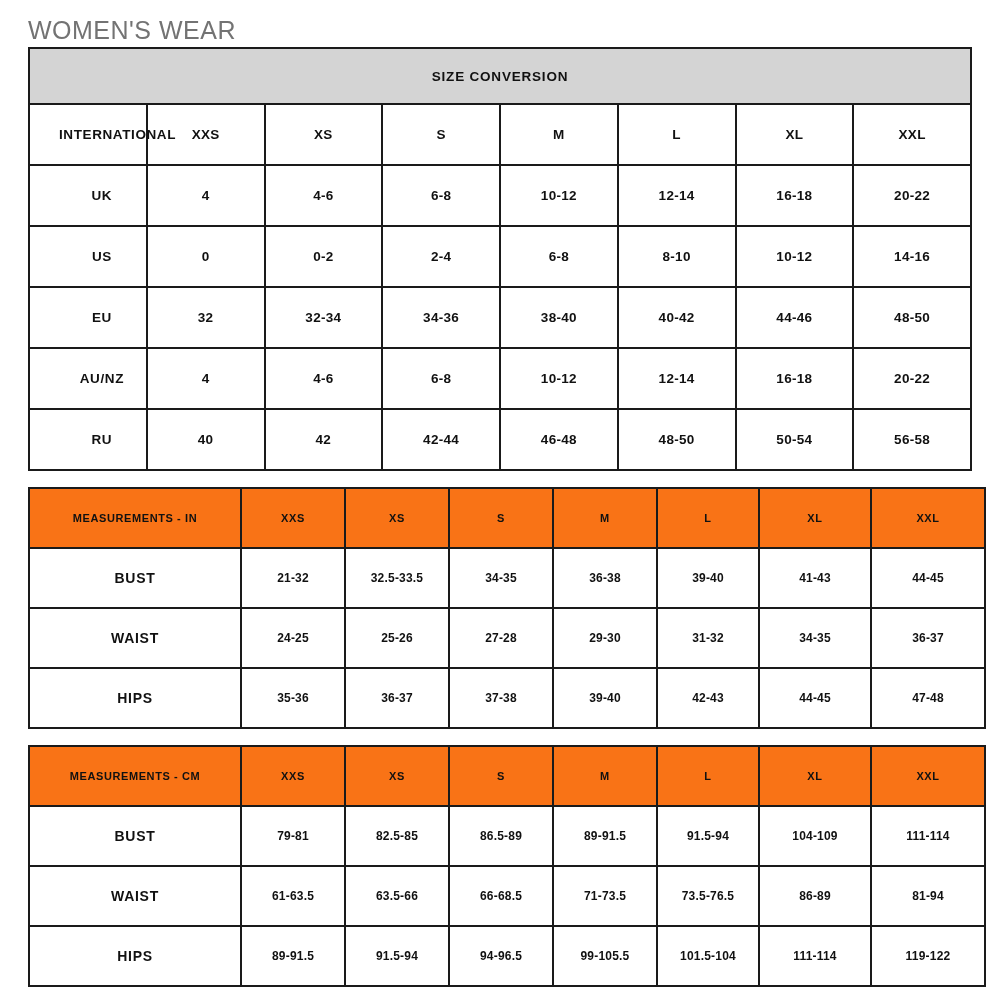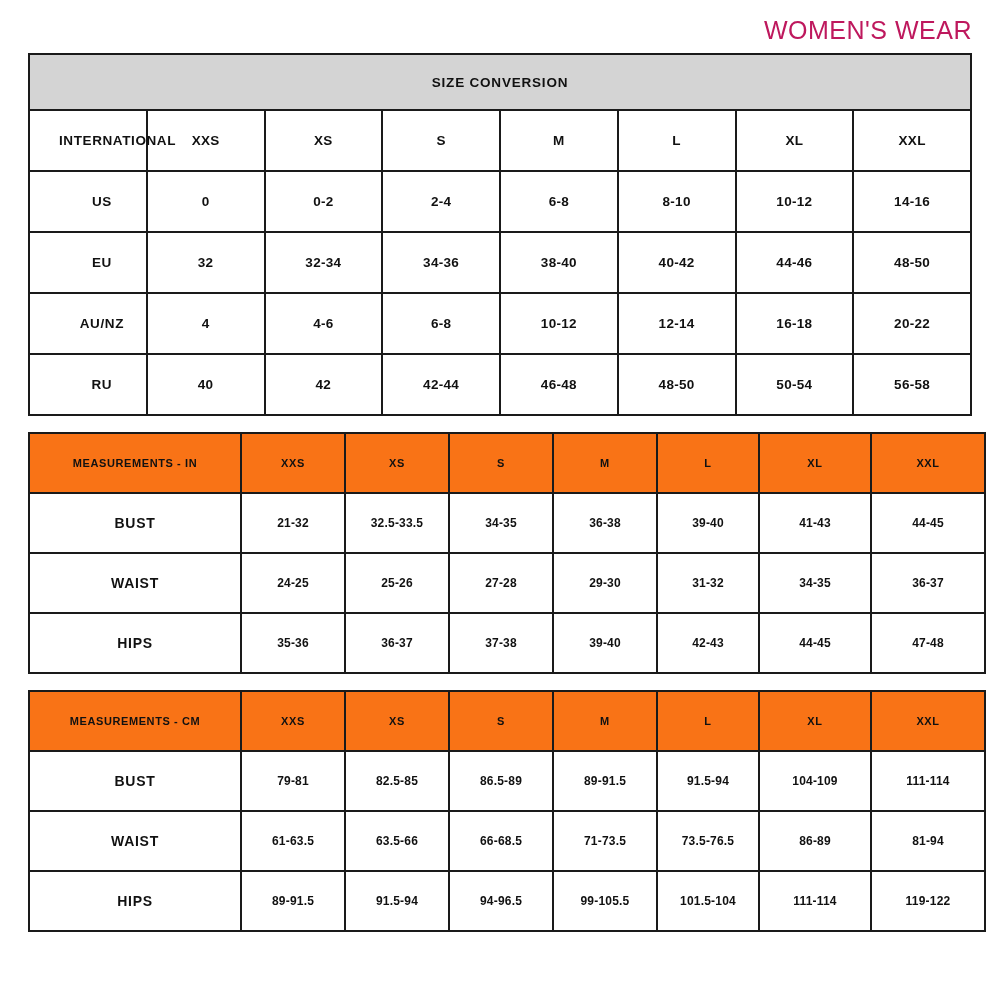--- a/index.html
+++ b/index.html
@@ -15,27 +15,27 @@
     -webkit-font-smoothing: antialiased;
   }
   .page {
     position: relative;
     width: 1000px;
     height: 1000px;
     box-sizing: border-box;
     padding: 0 28px;
   }
   .page-title {
-    text-align: right;
+    text-align: left;
     font-size: 25px;
     font-weight: 400;
     letter-spacing: 0.5px;
     padding-top: 16px;
-    padding-bottom: 8px;
-    color: #be185d;
+    padding-bottom: 2px;
+    color: #737373;
   }
   table {
     width: 944px;
     border-collapse: collapse;
     table-layout: fixed;
     border-radius: 12px;
   }
   table td, table th {
     border: 2px solid #1a1a1a;
     text-align: center;
@@ -111,20 +111,30 @@
         <td class="c0 rowlabel">INTERNATIONAL</td>
         <td class="c1">XXS</td>
         <td class="c2">XS</td>
         <td class="c3">S</td>
         <td class="c4">M</td>
         <td class="c5">L</td>
         <td class="c6">XL</td>
         <td class="c7">XXL</td>
       </tr>
 
+      <tr>
+        <td class="rowlabel">UK</td>
+        <td>4</td>
+        <td>4-6</td>
+        <td>6-8</td>
+        <td>10-12</td>
+        <td>12-14</td>
+        <td>16-18</td>
+        <td>20-22</td>
+      </tr>
 
       <tr>
         <td class="rowlabel">US</td>
         <td>0</td>
         <td>0-2</td>
         <td>2-4</td>
         <td>6-8</td>
         <td>8-10</td>
         <td>10-12</td>
         <td>14-16</td>

